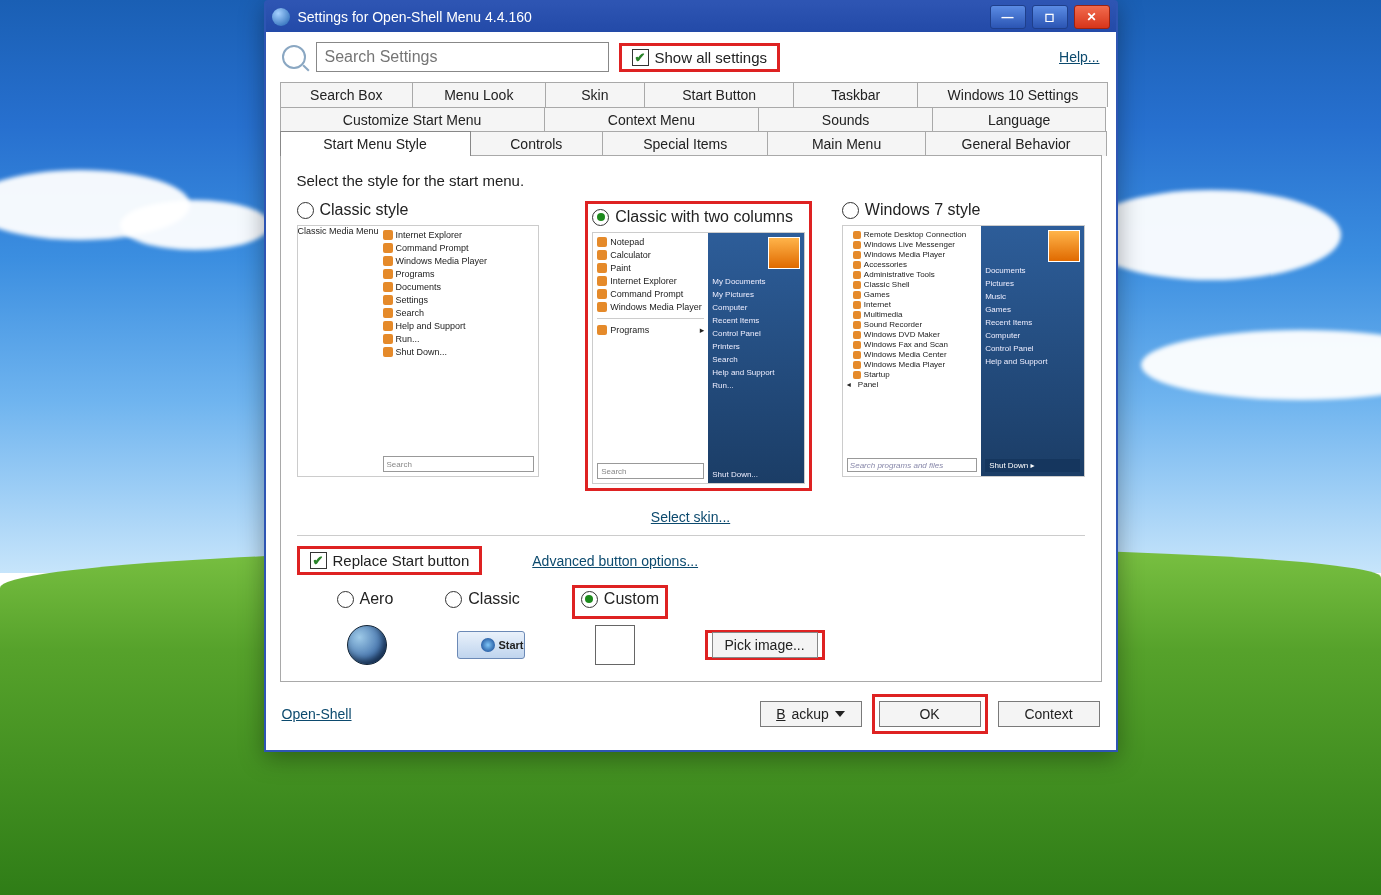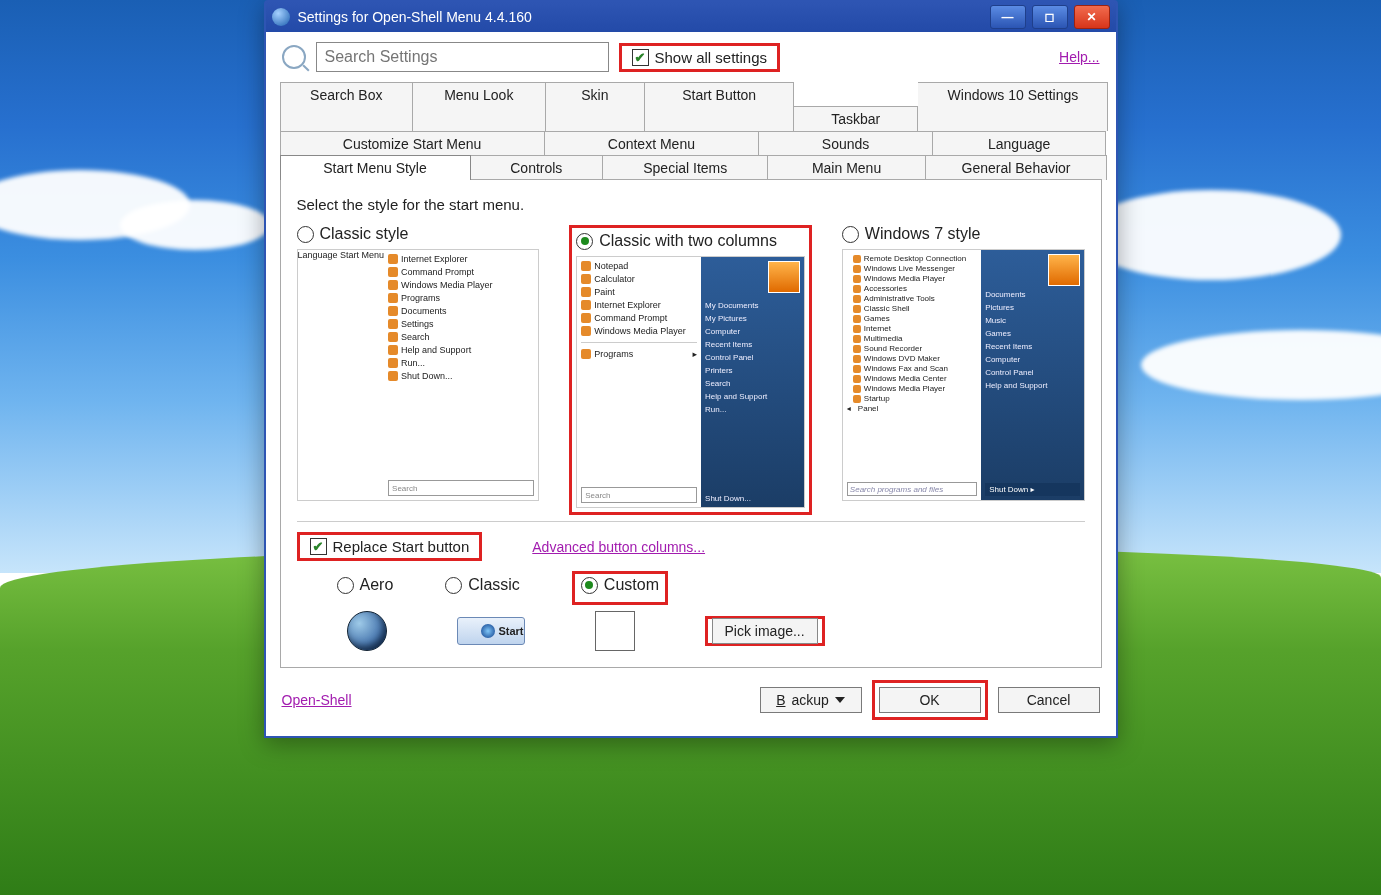--- a/index.html
+++ b/index.html
@@ -33,39 +33,39 @@
   .client{background:#fff;padding:10px 0 12px 0;}
   
   .topbar{display:flex;align-items:center;gap:10px;padding:0 16px 10px 16px;}
   .search-ico{width:20px;height:20px;border:2px solid #8aa7c2;border-radius:50%;position:relative;flex:0 0 auto;}
   .search-ico::after{content:"";position:absolute;width:8px;height:2px;background:#8aa7c2;right:-6px;bottom:-2px;transform:rotate(45deg);}
   .searchbox{flex:0 0 275px;height:28px;border:1px solid #888;padding:0 8px;font-size:16px;color:#666;}
   .chkbox{display:flex;align-items:center;gap:6px;font-size:15px;}
   .chkbox .box{width:15px;height:15px;border:1px solid #333;background:#fff;display:flex;align-items:center;justify-content:center;color:#2a842a;font-weight:bold;font-size:13px;}
   .red-outline{border:3px solid #de2222;padding:3px 10px;}
   .spacer{flex:1;}
-  a.link{color:#a21caf;text-decoration:underline;cursor:pointer;}
+  a.link{color:#0c4a6e;text-decoration:underline;cursor:pointer;}
   
   .tabs{padding:0 14px;}
   .tabrow{display:flex;}
   .tab{border:1px solid #a9a9a9;border-bottom:none;background:#f5f5f5;
        padding:4px 0;text-align:center;font-size:14px;cursor:pointer;}
   .tabrow .tab + .tab{border-left:none;}
   .tab.active{background:#fff;position:relative;z-index:2;border-color:#888;}
   .tabrow.last{margin-top:-1px;}
   .tabcontent{border:1px solid #a9a9a9;padding:16px;margin-top:-1px;min-height:430px;position:relative;}
   .prompt{font-size:15px;margin-bottom:12px;}
   
   .stylegrid{display:flex;gap:30px;}
   .styleopt{flex:1;}
   .radiohdr{display:flex;align-items:center;gap:6px;font-size:16px;margin-bottom:6px;}
   .radio{width:15px;height:15px;border:1px solid #333;border-radius:50%;display:flex;align-items:center;justify-content:center;}
   .radio.on::after{content:"";width:8px;height:8px;background:#1d8a1d;border-radius:50%;}
   .preview{border:1px solid #ccc;height:250px;background:#fff;font-size:9px;overflow:hidden;display:flex;flex-direction:column;}
-  .red-box{border:3px solid #de2222;padding:4px;}
+  .red-box{border:3px solid #de2222;padding:4px;margin-left:16px;}
   .pv-classic-row{display:flex;flex:1;}
   .pv-list{flex:1;background:#fff;padding:4px;display:flex;flex-direction:column;gap:3px;}
   .pv-item{display:flex;align-items:center;gap:3px;}
   .pv-ico{width:10px;height:10px;background:#e58a2a;border-radius:2px;flex:0 0 auto;}
   .pv-srch{border:1px solid #999;height:14px;margin-top:auto;font-size:8px;padding:0 3px;color:#888;display:flex;align-items:center;}
   .pv-two{display:flex;height:100%;}
   .pv-two .l{flex:0.55;background:#fff;padding:4px;display:flex;flex-direction:column;gap:3px;}
   .pv-two .r{flex:0.45;background:linear-gradient(#2d5d99,#1b3d66);padding:4px;color:#eef;display:flex;flex-direction:column;gap:4px;}
   .pv-two .pic{width:30px;height:30px;background:linear-gradient(#ffb44a,#e06a00);align-self:flex-end;margin-bottom:4px;border:1px solid #fff;}
   .pv-7{display:flex;height:100%;}
@@ -133,21 +133,21 @@
       <div class="spacer"></div>
       <a class="link">Help...</a>
     </div>
 
     <div class="tabs">
       <div class="tabrow" id="tr1">
           <div class="tab" style="flex: 0 0 16%;">Search Box</div>
           <div class="tab" style="flex: 0 0 16%;">Menu Look</div>
           <div class="tab" style="flex: 0 0 12%;">Skin</div>
           <div class="tab" style="flex: 0 0 18%;">Start Button</div>
-          <div class="tab" style="flex: 0 0 15%; margin-top: 24px;">Taskbar</div>
+          <div class="tab" style="flex: 0 0 15%;">Taskbar</div>
           <div class="tab" style="flex: 0 0 23%;">Windows 10 Settings</div>
         </div>
       <div class="tabrow" id="tr2">
           <div class="tab" style="flex: 0 0 32%;">Customize Start Menu</div>
           <div class="tab" style="flex: 0 0 26%;">Context Menu</div>
           <div class="tab" style="flex: 0 0 21%;">Sounds</div>
           <div class="tab" style="flex: 0 0 21%;">Language</div>
         </div>
       <div class="tabrow last" id="tr3">
           <div class="tab active" style="flex: 0 0 23%;">Start Menu Style</div>
@@ -162,21 +162,21 @@
 
         <div class="stylegrid">
 
           <div class="styleopt">
             <div class="radiohdr">
               <span class="radio"></span>
               <span>Classic style</span>
             </div>
             <div class="preview">
               <div class="pv-classic-row">
-                <div class="side">Language Start Menu</div>
+                <div class="side">Classic Media Menu</div>
                 <div class="pv-list" id="pvc">
                     <div class="pv-item">
                       <span class="pv-ico"></span>
                       <span>Internet Explorer</span>
                     </div>
                     <div class="pv-item">
                       <span class="pv-ico"></span>
                       <span>Command Prompt</span>
                     </div>
                     <div class="pv-item">
@@ -360,30 +360,33 @@
                     <div class="pv-rlink">Computer</div>
                     <div class="pv-rlink">Control Panel</div>
                     <div class="pv-rlink">Help and Support</div>
                     <div class="pv-bottom">Shut Down  ▸</div>
                   </div>
               </div>
             </div>
           </div>
         </div>
 
+        <div class="midlink">
+          <a class="link">Select skin...</a>
+        </div>
         <div class="divider"></div>
 
         <div class="replace-row">
           <span class="red-outline">
             <label class="chkbox">
               <span class="box">✔</span>
               <span>Replace Start button</span>
             </label>
           </span>
-          <a class="link">Advanced button columns...</a>
+          <a class="link">Advanced button options...</a>
         </div>
 
         <div class="button-types">
           <label class="radiohdr">
             <span class="radio"></span>
             <span>Aero</span>
           </label>
           <label class="radiohdr">
             <span class="radio"></span>
             <span>Classic</span>
@@ -412,16 +415,16 @@
     <div class="footer">
       <a class="link">Open-Shell</a>
       <div class="spacer"></div>
       <div class="btn backup">
         <span style="text-decoration:underline">B</span>
           <span>ackup</span>
       </div>
       <span class="redframe">
         <div class="btn ok">OK</div>
       </span>
-      <div class="btn cancel">Cancel</div>
+      <div class="btn cancel">Context</div>
     </div>
   </div>
 </div>
 
 </body></html>

